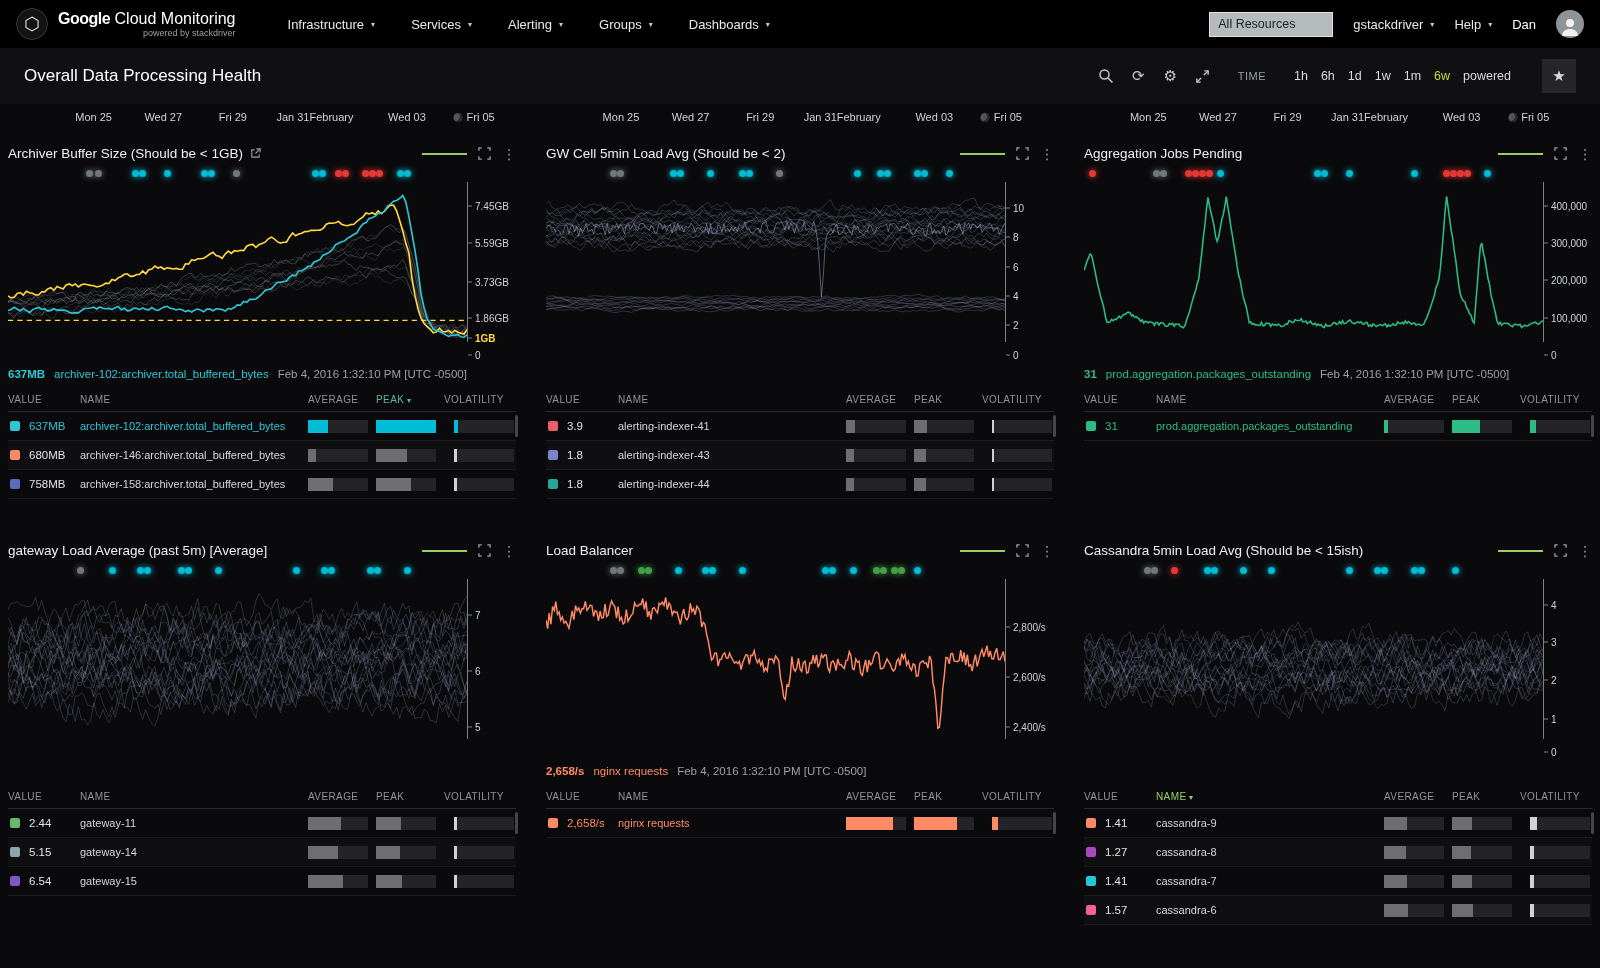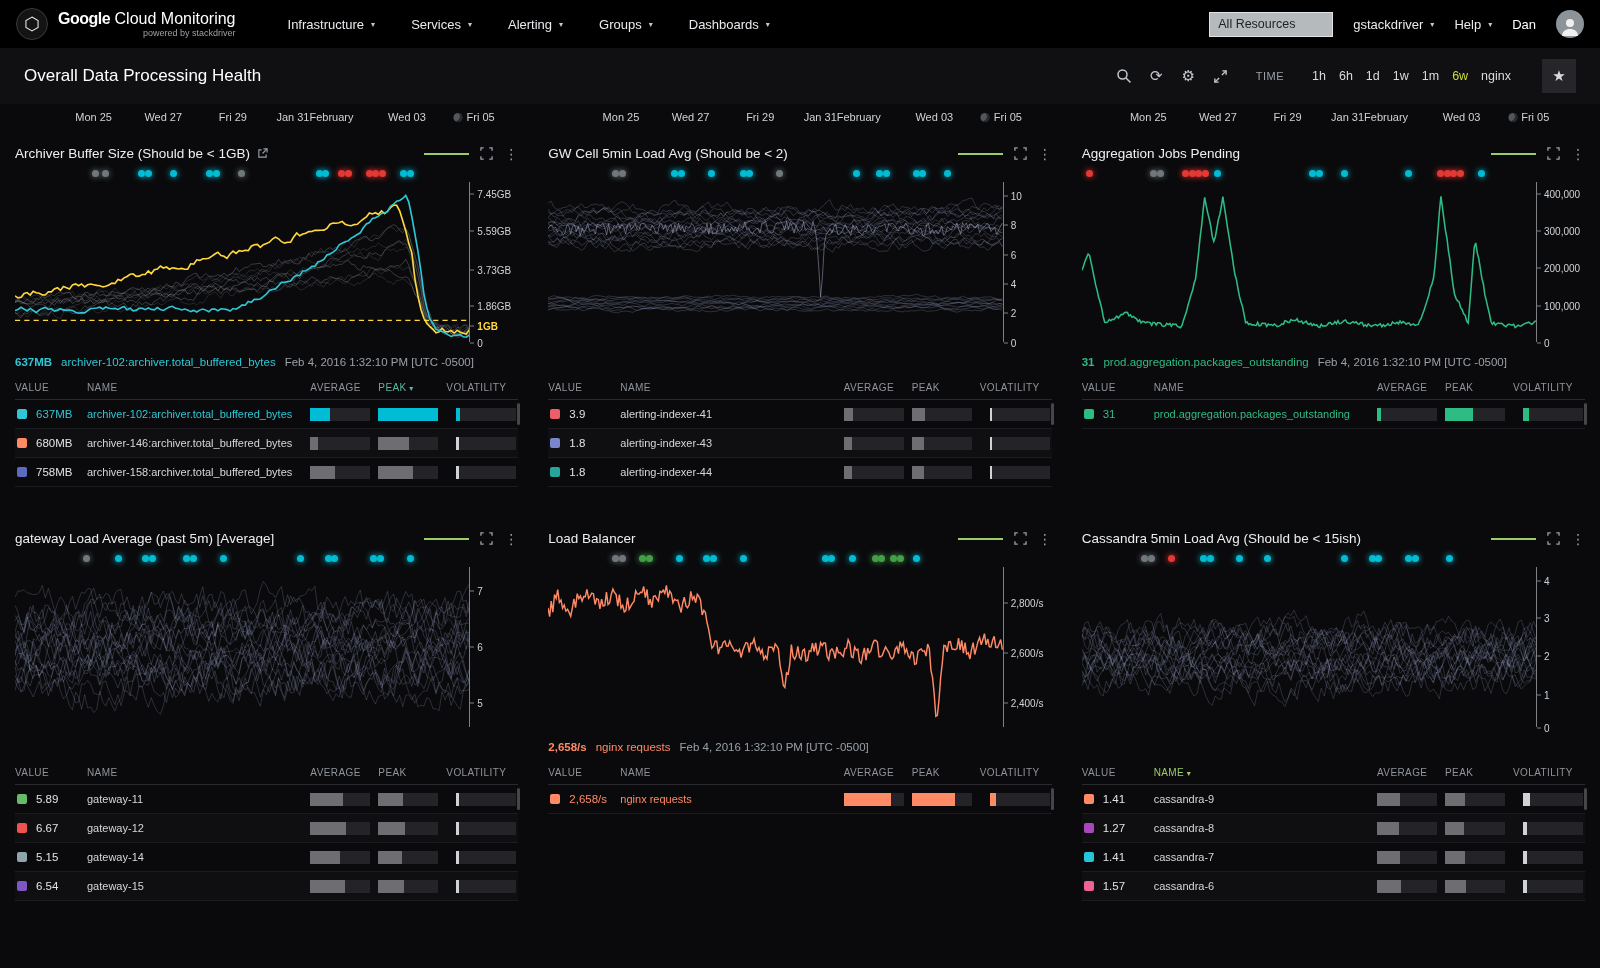--- a/index.html
+++ b/index.html
@@ -26,35 +26,35 @@
   .time-ranges{display:flex;align-items:center;}
   .trange{font-size:12.5px;color:#d8dbde;cursor:pointer;margin-left:13px;}
   .trange.active{color:#cddc39;}
   .star-btn{width:34px;height:34px;background:#26262a;display:flex;align-items:center;justify-content:center;color:#d8dbde;font-size:15px;margin-left:16px;cursor:pointer;}
   
   .date-axis{display:grid;grid-template-columns:repeat(3,1fr);column-gap:30px;padding:0 24px;height:28px;}
   .date-group{position:relative;}
   .date-label{position:absolute;transform:translateX(-50%);top:7px;font-size:11px;color:#cfd3d6;white-space:nowrap;display:flex;align-items:center;gap:4px;}
   .moon{width:9px;height:9px;border-radius:50%;background:#52565a;box-shadow:inset -2.5px -1px 0 #26282a;display:inline-block;}
   
-  .grid{display:grid;grid-template-columns:repeat(3,1fr);column-gap:30px;row-gap:38px;padding:8px 15px 0;}
+  .grid{display:grid;grid-template-columns:repeat(3,1fr);column-gap:30px;row-gap:38px;padding:8px 8px 0;}
   .p-head{display:flex;align-items:center;height:27px;}
   .p-title{font-size:13.5px;color:#eceff1;display:flex;align-items:center;gap:7px;white-space:nowrap;}
   .p-icons{margin-left:auto;display:flex;align-items:center;gap:11px;}
   .list-icon{display:inline-block;cursor:pointer;}
   .list-icon span{display:block;width:15px;height:2px;background:#9ccc65;margin:2.5px 0;}
   .kebab{color:#9aa0a6;font-size:14px;cursor:pointer;}
   .icon-btn{cursor:pointer;display:flex;align-items:center;}
   .chart-wrap{display:flex;}
   .plot-col{flex:1;min-width:0;}
   .dots{position:relative;height:15px;}
   .dot{position:absolute;top:3px;width:7px;height:7px;border-radius:50%;cursor:pointer;}
   .plot{height:160px;position:relative;border-right:1px solid #7d8084;cursor:crosshair;}
   .plot svg{position:absolute;left:0;top:0;width:100%;height:100%;display:block;}
-  .yaxis{width:48px;position:relative;margin-top:21px;height:160px;flex:none;text-align:right;}
+  .yaxis{width:48px;position:relative;margin-top:33px;height:160px;flex:none;text-align:right;}
   .ytick{position:absolute;left:0;transform:translateY(-50%);font-size:10px;color:#cfd3d6;display:flex;align-items:center;white-space:nowrap;}
   .ytick::before{content:"";width:4px;height:1px;background:#7d8084;display:inline-block;margin-right:3px;}
   .ytick.thr{font-weight:bold;}
   .cur{min-height:22px;display:flex;align-items:center;gap:9px;font-size:11.5px;margin-top:3px;}
   .cur b{font-weight:bold;}
   .cur .metric{text-decoration:none;cursor:pointer;}
   .cur .ts{color:#9aa0a6;}
   
   .tbl{margin-top:2px;position:relative;}
   .tbl::after{content:"";position:absolute;right:-2px;top:28px;width:3px;height:22px;background:#46464a;border-radius:2px;}
@@ -150,21 +150,21 @@
           </svg>
       </span>
       <span class="time-label">TIME</span>
       <span id="time-ranges" class="time-ranges">
           <span class="trange">1h</span>
           <span class="trange">6h</span>
           <span class="trange">1d</span>
           <span class="trange">1w</span>
           <span class="trange">1m</span>
           <span class="trange active">6w</span>
-          <span class="trange">nginx</span>
+          <span class="trange">powered</span>
         </span>
       <span class="star-btn">★</span>
     </div>
   </header>
 
   <div class="date-axis" id="date-axis">
       <div class="date-group">
         <span class="date-label" style="left: 14%;">
           <span>Mon 25</span>
         </span>
@@ -754,53 +754,31 @@
           <div class="thead">
             <span class="th">VALUE</span>
             <span class="th">NAME</span>
             <span class="th">AVERAGE</span>
             <span class="th">PEAK</span>
             <span class="th right">VOLATILITY</span>
           </div>
           <div class="trow">
             <div class="vcell">
               <span class="swatch" style="background: rgb(102, 187, 106);"></span>
-              <span>5.89</span>
+              <span>2.44</span>
             </div>
             <div class="ncell">gateway-11</div>
             <div class="bar-cell">
               <div class="bar-track">
                 <div class="bar-fill" style="width: 33px; background: rgb(109, 109, 114);"></div>
               </div>
             </div>
             <div class="bar-cell">
               <div class="bar-track">
                 <div class="bar-fill" style="width: 25px; background: rgb(109, 109, 114);"></div>
-              </div>
-            </div>
-            <div class="bar-cell right">
-              <div class="bar-track">
-                <div class="bar-fill" style="width: 3px; background: rgb(207, 211, 214);"></div>
-              </div>
-            </div>
-          </div>
-          <div class="trow">
-            <div class="vcell">
-              <span class="swatch" style="background: rgb(239, 83, 80);"></span>
-              <span>6.67</span>
-            </div>
-            <div class="ncell">gateway-12</div>
-            <div class="bar-cell">
-              <div class="bar-track">
-                <div class="bar-fill" style="width: 36px; background: rgb(109, 109, 114);"></div>
-              </div>
-            </div>
-            <div class="bar-cell">
-              <div class="bar-track">
-                <div class="bar-fill" style="width: 27px; background: rgb(109, 109, 114);"></div>
               </div>
             </div>
             <div class="bar-cell right">
               <div class="bar-track">
                 <div class="bar-fill" style="width: 3px; background: rgb(207, 211, 214);"></div>
               </div>
             </div>
           </div>
           <div class="trow">
             <div class="vcell">

